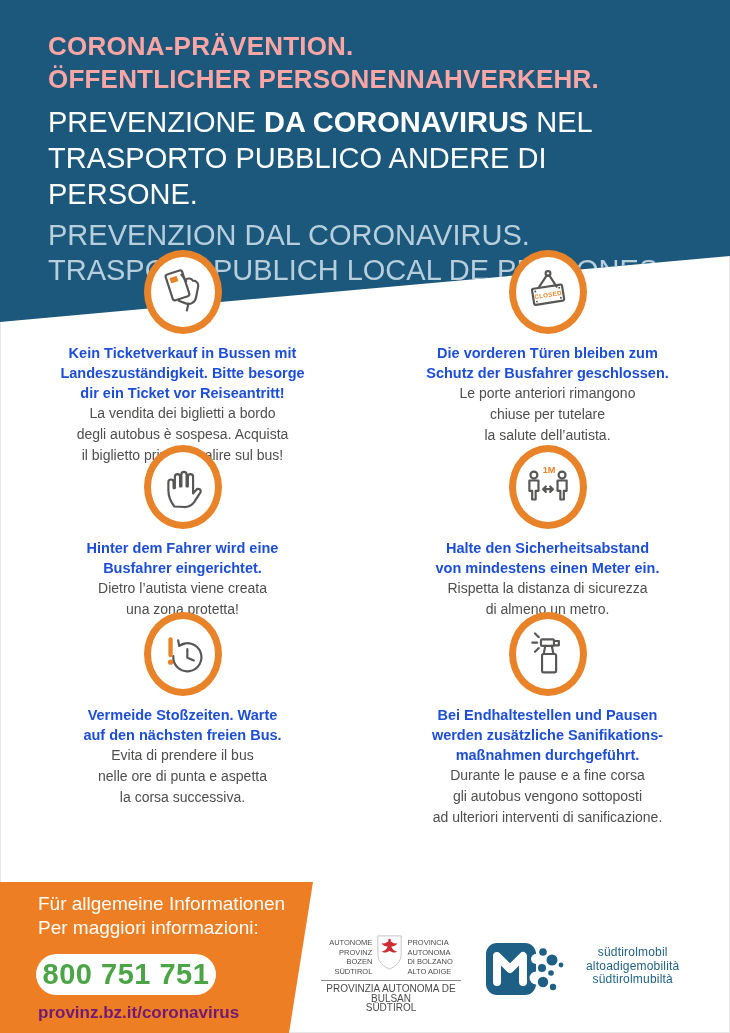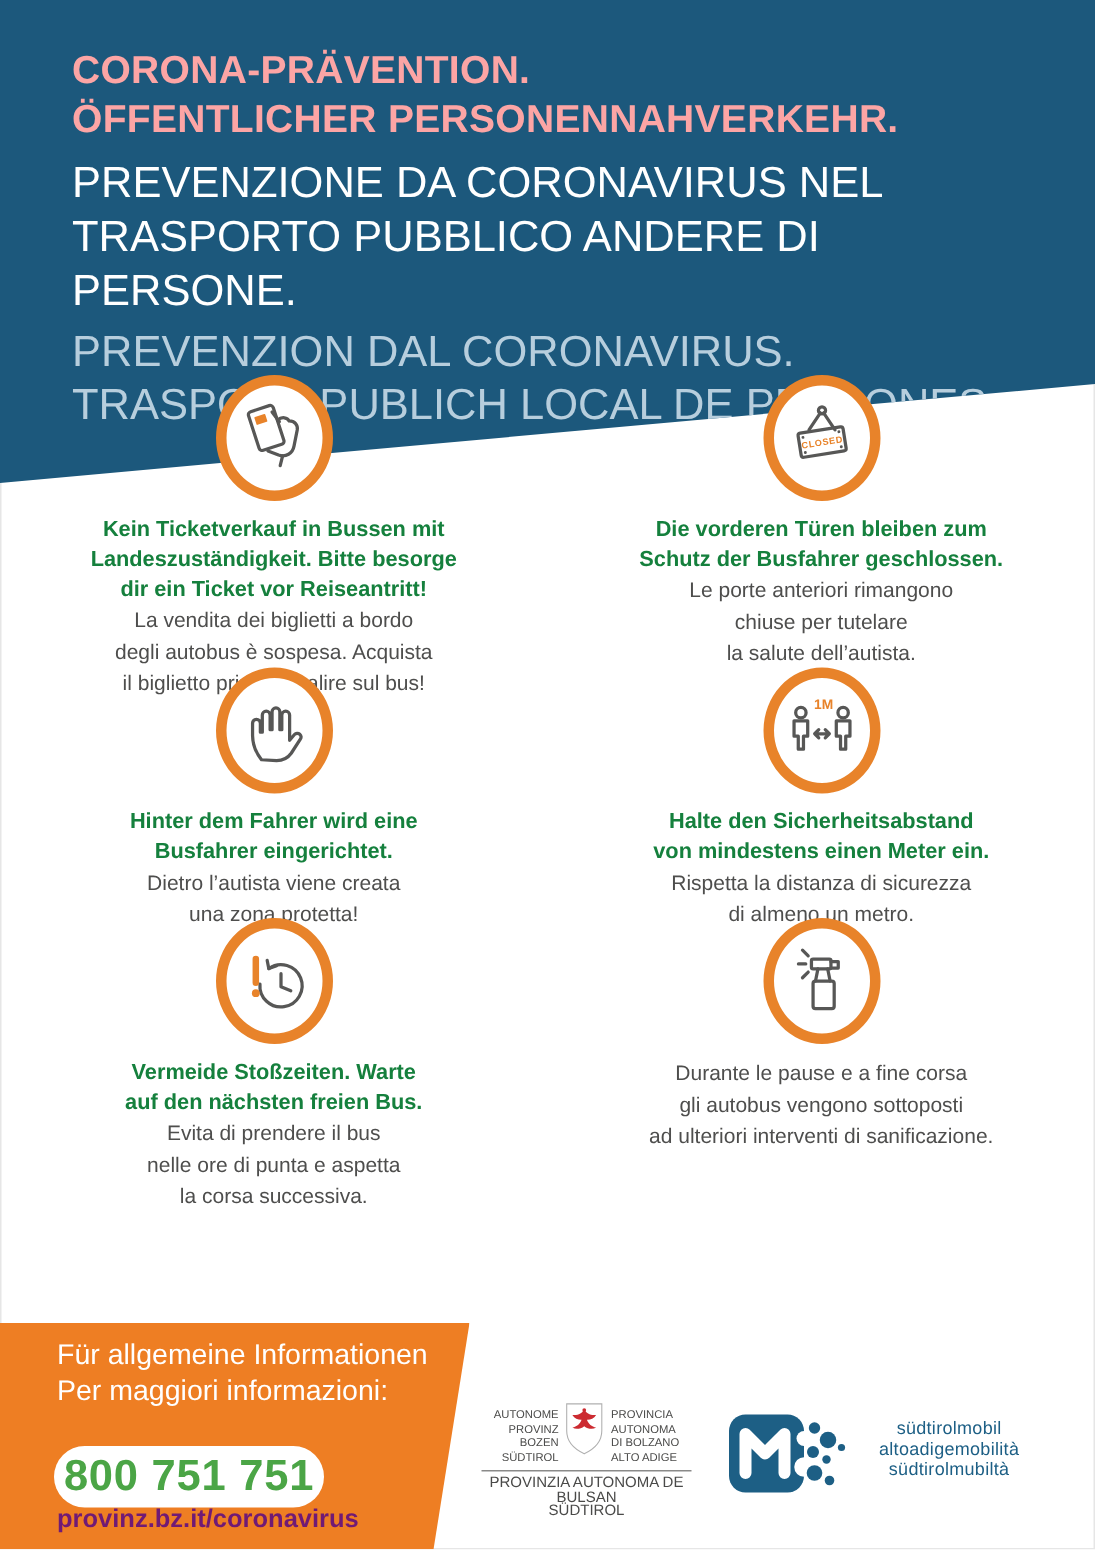--- a/index.html
+++ b/index.html
@@ -11,56 +11,56 @@
   .pre{white-space:pre-line;}
 
   
   .header{
     position:absolute;top:0;left:0;width:730px;height:322px;background:#1c587c;
     clip-path:polygon(0 0,730px 0,730px 256px,0 322px);
   }
   .header-inner{position:absolute;top:30px;left:48px;right:30px;}
   .h-de{color:#fca5a5;font-weight:bold;font-size:26px;line-height:33px;letter-spacing:.2px;}
   .h-it{color:#ffffff;font-weight:normal;font-size:29px;line-height:36px;margin-top:8px;}
-  .h-it b{font-weight:normal;}
+  .h-it b{font-weight:bold;}
   .h-lad{color:#b7cedd;font-weight:normal;font-size:29px;line-height:35px;margin-top:6px;}
 
   
   .items{
     position:absolute;top:250px;left:0;width:730px;
     display:grid;grid-template-columns:365px 365px;grid-template-rows:195px 167px auto;
   }
   .item{display:flex;flex-direction:column;align-items:center;text-align:center;}
   .ring{
     width:64px;height:70px;border:7px solid #e8832a;border-radius:50%;
     background:#fff;display:flex;align-items:center;justify-content:center;margin-bottom:9px;flex:0 0 auto;
   }
   .ring svg{width:52px;height:52px;}
-  .de-text{color:#15803d;font-weight:bold;font-size:14.5px;line-height:20px;}
+  .de-text{color:#1d4ed8;font-weight:bold;font-size:14.5px;line-height:20px;}
   .it-text{color:#4e4e4d;font-size:14px;line-height:21px;margin-top:0;}
   .ic{stroke:#575756;fill:none;stroke-width:2;stroke-linecap:round;stroke-linejoin:round;}
 
   
   .banner{
     position:absolute;top:791px;left:0;width:730px;height:102px;background:#1c587c;
     clip-path:polygon(12.8% 10%,100% 0,100% 94%,8.6% 100%);
   }
   .banner-text{
     position:absolute;top:20px;right:30px;left:130px;text-align:right;
     color:#fff;font-weight:bold;font-size:16px;line-height:22.5px;
   }
 
   
   .footer-orange{
     position:absolute;top:882px;left:0;width:730px;height:151px;background:#ee7e23;
     clip-path:polygon(0 0,313px 0,289px 151px,0 151px);
   }
   .info-label{position:absolute;top:10px;left:38px;color:#fff;font-size:19px;line-height:24px;}
   .phone-pill{
-    position:absolute;top:82px;left:36px;width:180px;height:41px;background:#fff;border-radius:22px;
+    position:absolute;top:72px;left:36px;width:180px;height:41px;background:#fff;border-radius:22px;
     display:flex;align-items:center;justify-content:center;
   }
   .phone-number{color:#4ba546;font-weight:bold;font-size:29px;letter-spacing:.5px;}
   .info-url{position:absolute;top:121px;left:38px;color:#701a75;font-weight:bold;font-size:17px;}
 
   
   .crest-block{position:absolute;top:934px;left:321px;width:140px;color:#4a4a49;}
   .crest-row{display:flex;align-items:flex-start;justify-content:center;}
   .crest-col{font-size:7.5px;line-height:9.5px;margin-top:4px;}
   .crest-col.left{text-align:right;margin-right:4px;}
@@ -184,20 +184,23 @@
     <div class="item">
       <div class="ring">
         <svg viewBox="0 0 48 48">
           <path class="ic" d="M14 13.5 h-4.5 M15.5 8.5 l-3.5 -3.5 M15.5 18.5 l-3.5 3.5"></path>
           <rect class="ic" x="17.5" y="10.5" width="12" height="6" rx="1"></rect>
           <path class="ic" d="M29.5 12 h4.5 v4 h-4.5"></path>
           <path class="ic" d="M21.5 16.5 l-1.5 7.5 M27.5 16.5 l1.5 7.5"></path>
           <rect class="ic" x="18.5" y="24" width="13" height="17" rx="1.5"></rect>
         </svg>
       </div>
+      <div class="de-text pre">Bei Endhaltestellen und Pausen
+werden zusätzliche Sanifikations-
+maßnahmen durchgeführt.</div>
       <div class="it-text pre">Durante le pause e a fine corsa
 gli autobus vengono sottoposti
 ad ulteriori interventi di sanificazione.</div>
     </div>
   </div>
 
 
   <div class="footer-orange">
     <div class="info-label pre">Für allgemeine Informationen
 Per maggiori informazioni:</div>

